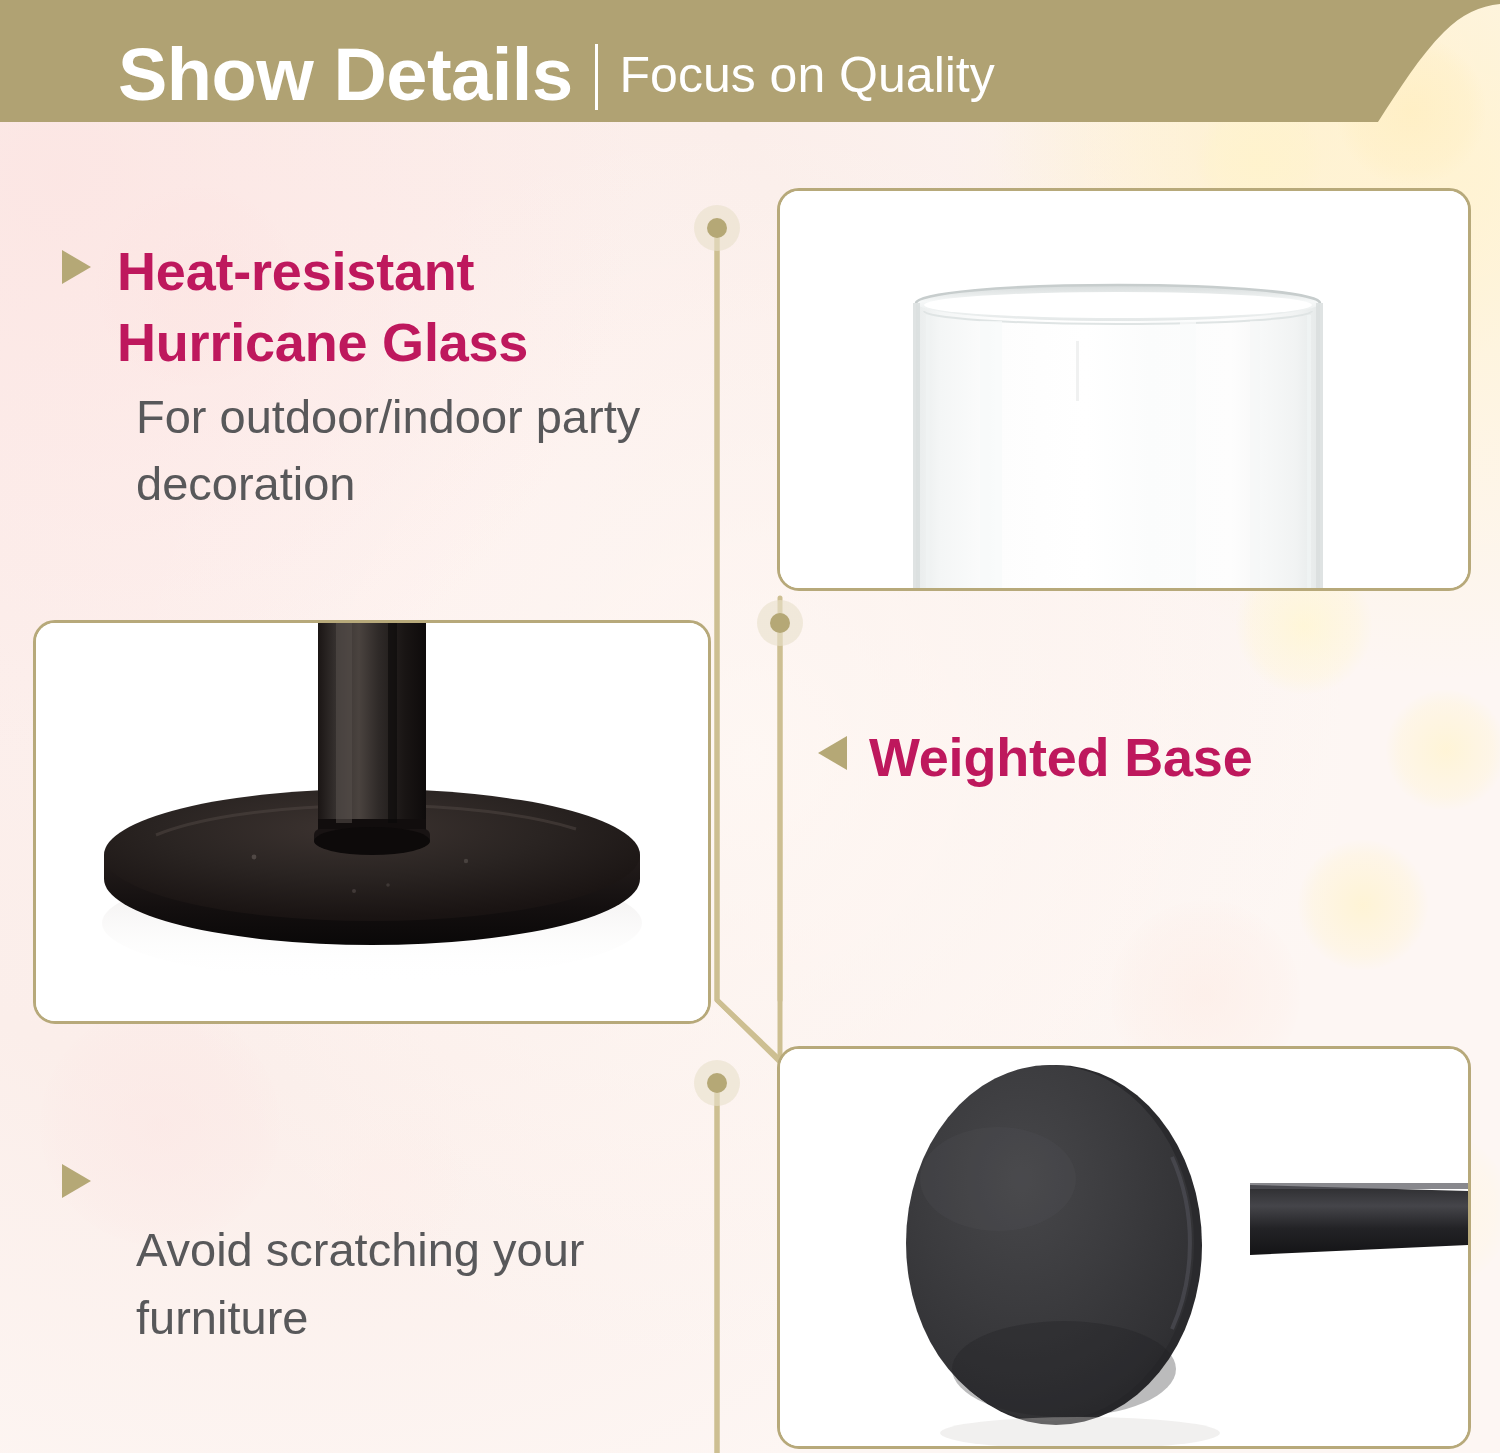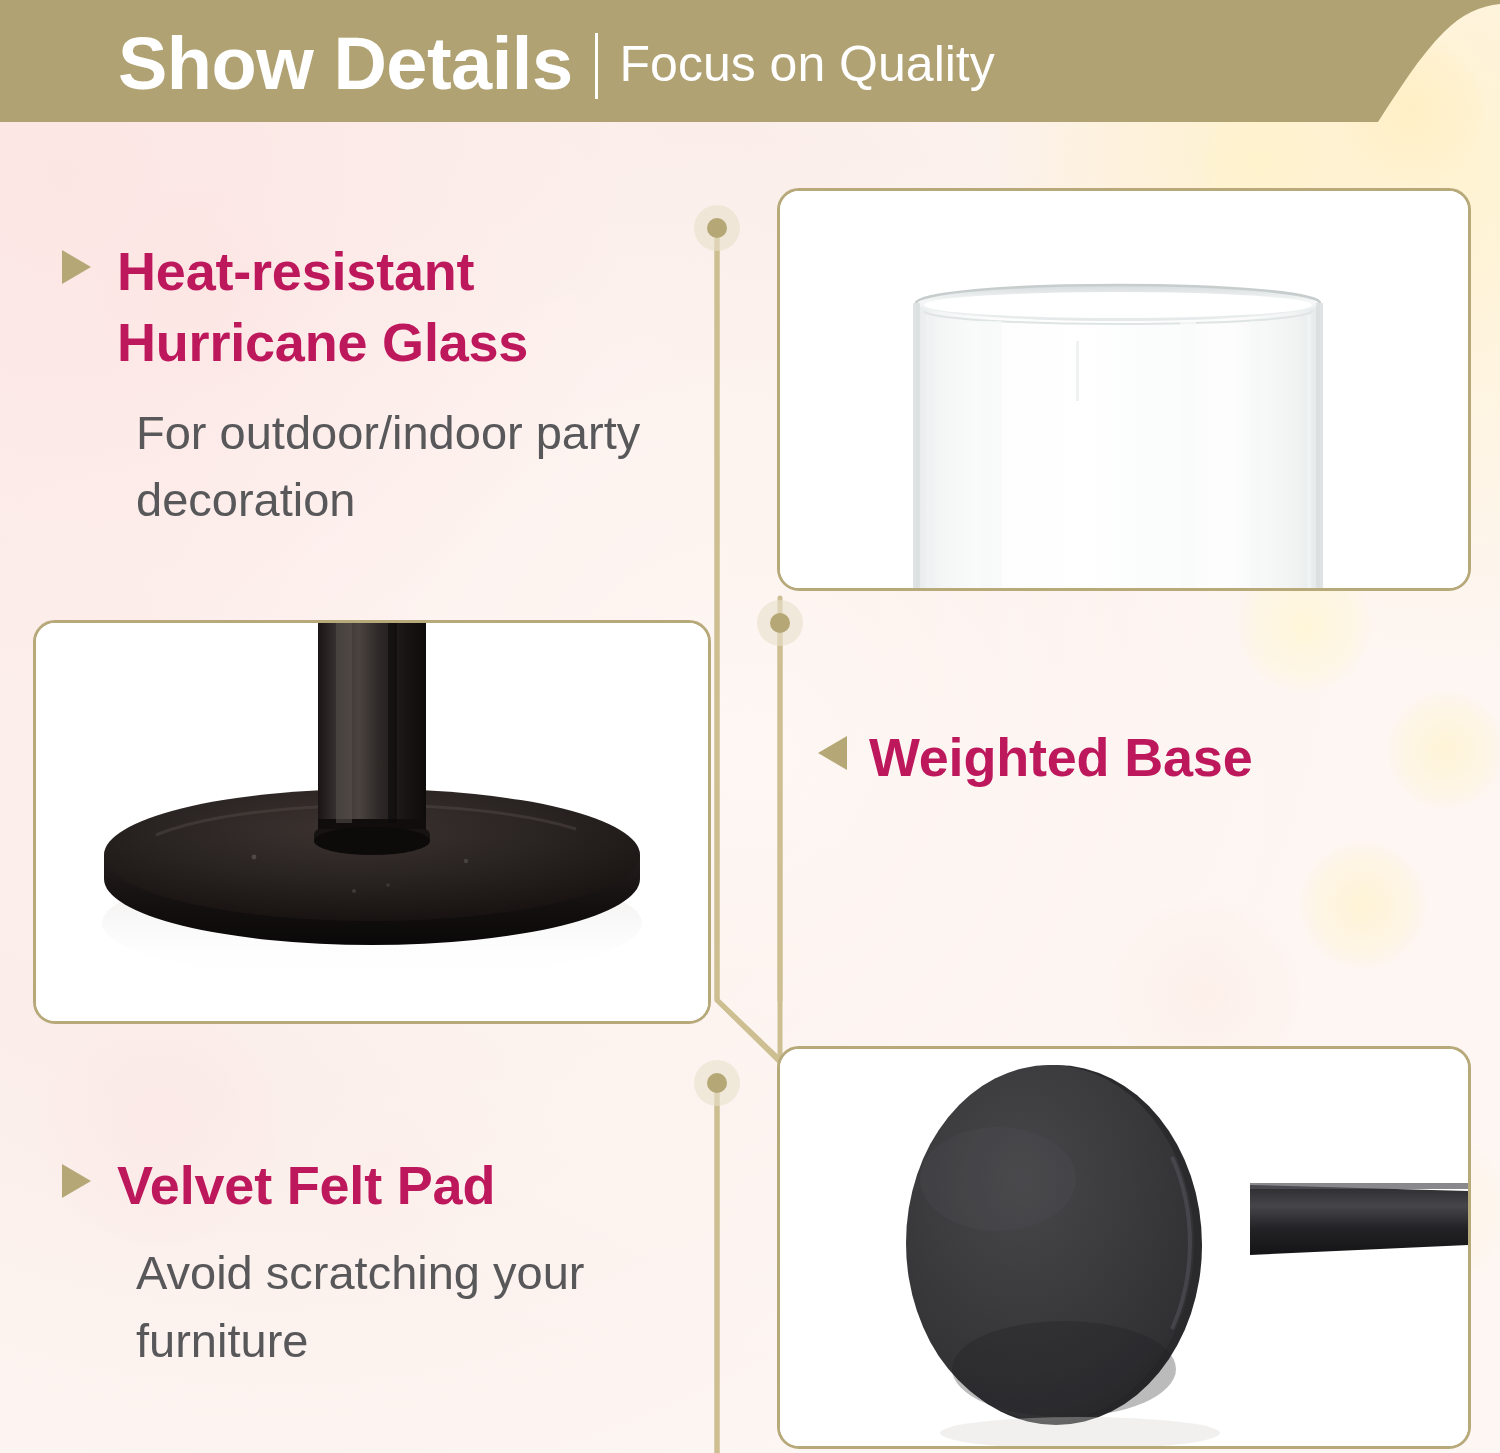--- a/index.html
+++ b/index.html
@@ -47,21 +47,21 @@
     left: 0;
     top: 0;
     width: 1500px;
     height: 122px;
     overflow: hidden;
   }
   .header svg { display: block; }
   .header-text {
     position: absolute;
     left: 118px;
-    top: 12px;
+    top: 23px;
     display: flex;
     align-items: center;
     height: 104px;
   }
   .header-title {
     color: #ffffff;
     font-size: 74px;
     font-weight: bold;
     letter-spacing: -0.5px;
     line-height: 104px;
@@ -158,21 +158,21 @@
     letter-spacing: -0.2px;
   }
   .feature-desc {
     color: #58585a;
     font-size: 47px;
     font-weight: normal;
     line-height: 1.44;
   }
 
   .f-glass  { left: 62px;  top: 236px;  width: 600px; }
-  .f-glass .feature-desc { margin-left: 74px; margin-top: 20px; }
+  .f-glass .feature-desc { margin-left: 74px; margin-top: 4px; }
 
   .f-base   { left: 818px; top: 722px;  width: 560px; }
   .f-base .feature-desc { margin-left: 60px; margin-top: 18px; }
 
   .f-pad    { left: 62px;  top: 1150px; width: 600px; }
   .f-pad .feature-desc { margin-left: 74px; margin-top: 18px; }
 </style>
 </head>
 <body>
 
@@ -362,18 +362,17 @@
   <div class="feature f-base">
     <div class="feature-head">
       <span class="tri tri-left"></span>
       <span class="feature-title">Weighted Base</span>
     </div>
   </div>
 
   <div class="feature f-pad">
     <div class="feature-head">
       <span class="tri tri-right"></span>
-      <span class="feature-title">Velvet Felt Pad</span>
     </div>
     <div class="feature-desc">Avoid scratching your furniture</div>
   </div>
 
 </div>
 
 </body></html>

